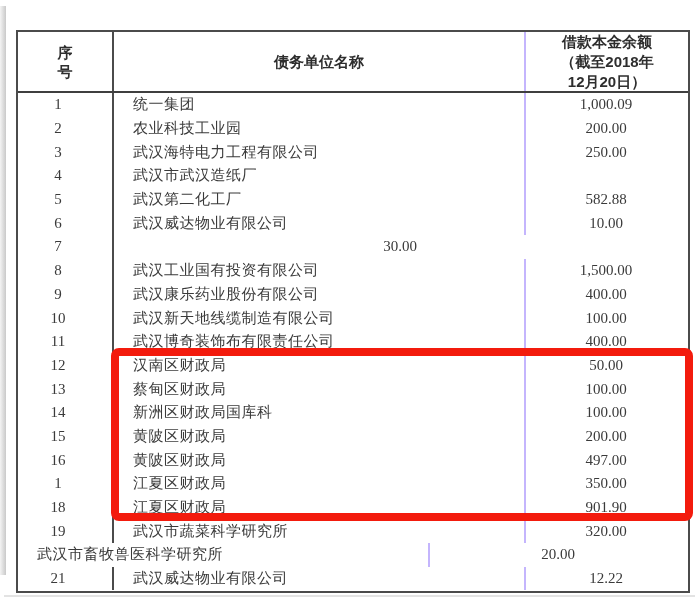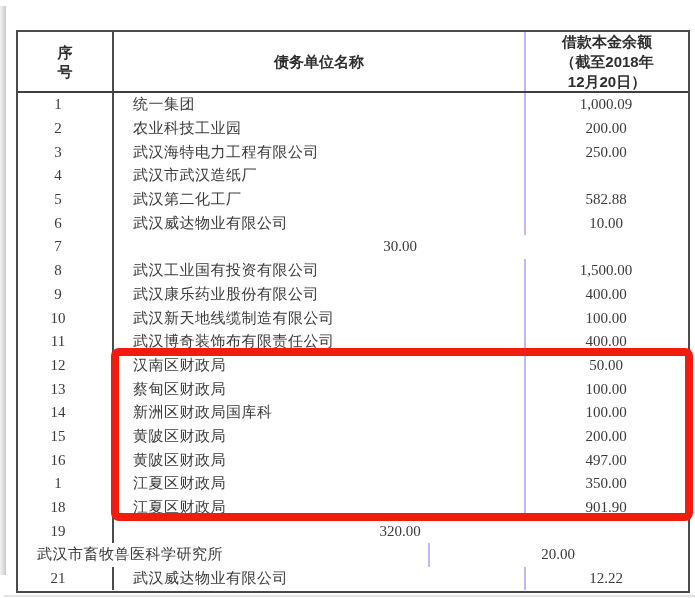--- a/index.html
+++ b/index.html
@@ -226,20 +226,21 @@
   </div>
 
   <div class="trow">
     <div class="cell c1">18</div>
     <div class="cell c2">江夏区财政局</div>
     <div class="cell c3">901.90</div>
   </div>
 
   <div class="trow">
     <div class="cell c1">19</div>
+    <div class="cell c2">武汉市蔬菜科学研究所</div>
     <div class="cell c3">320.00</div>
   </div>
 
   <div class="trow">
     <div class="cell c2">武汉市畜牧兽医科学研究所</div>
     <div class="cell c3">20.00</div>
   </div>
 
   <div class="trow">
     <div class="cell c1">21</div>

